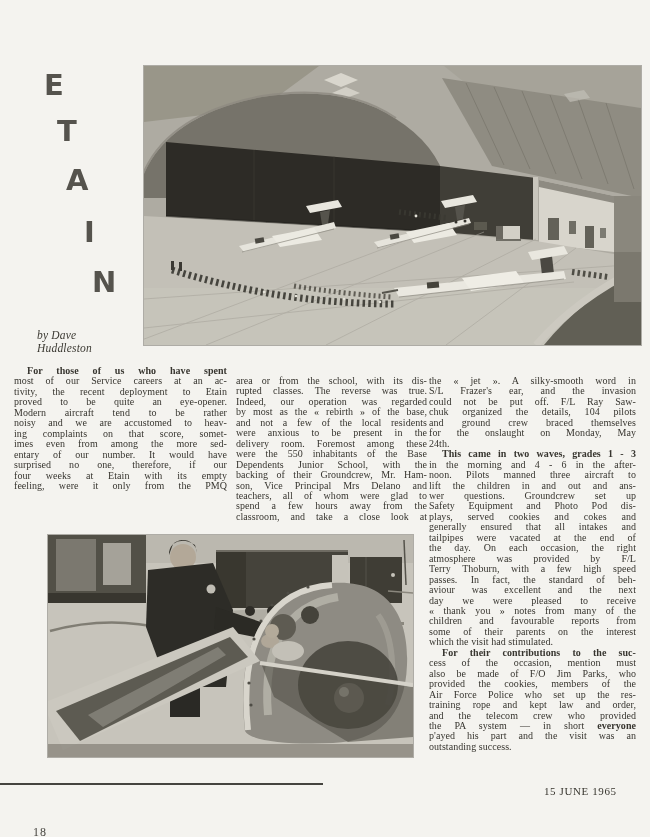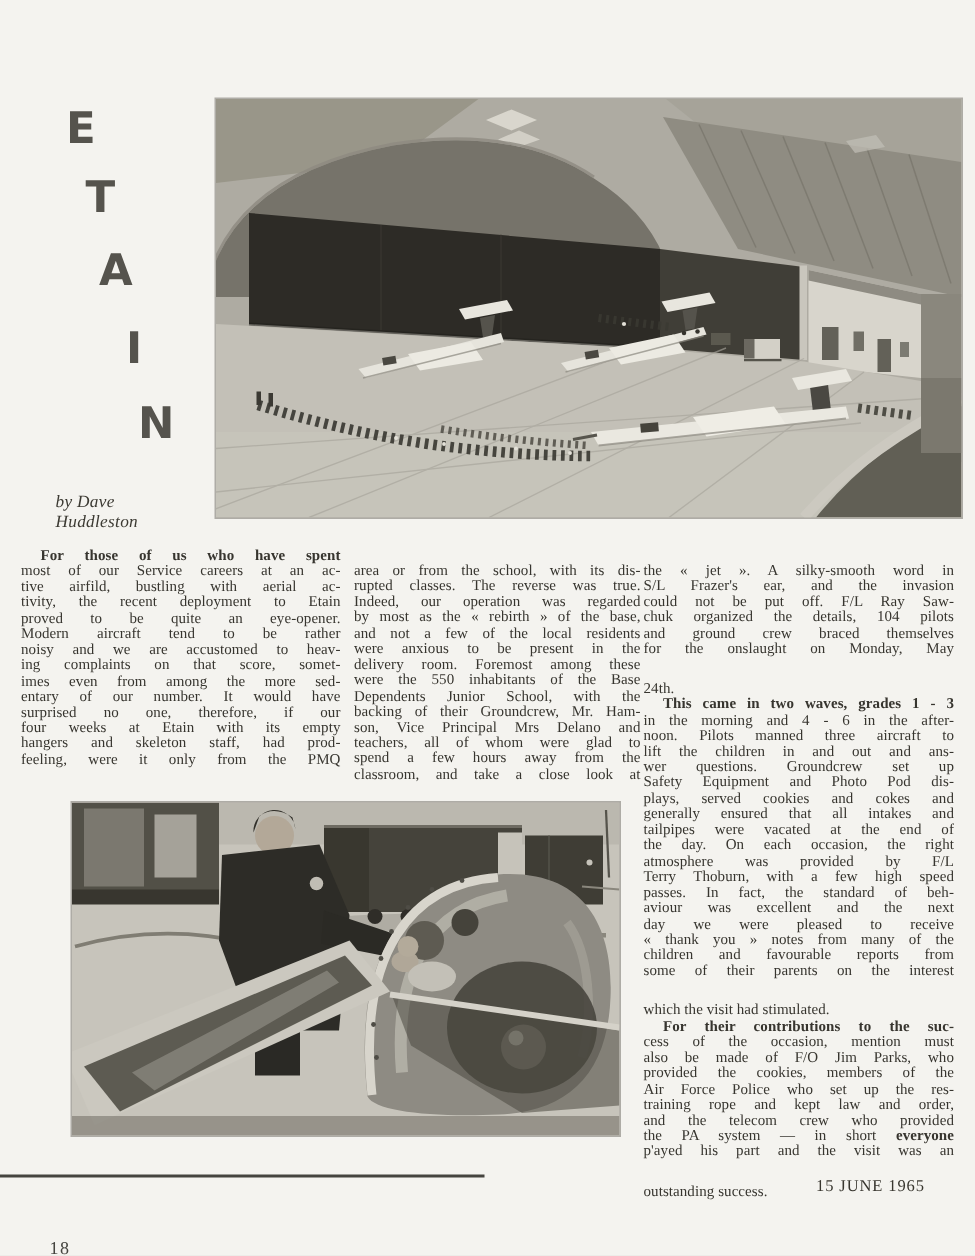--- a/index.html
+++ b/index.html
@@ -20,21 +20,21 @@
   .photo-bottom{left:48px;top:535px;width:365px;height:222px}
   .caption{position:absolute;left:225px;top:351px;width:350px;text-align:center;
            font-style:italic;font-weight:bold;font-size:10.8px;letter-spacing:.4px;
            word-spacing:2px;color:#3b3932;}
   
   .col{position:absolute;font-size:10px;line-height:10.45px;letter-spacing:.05px;}
   .col1{left:14px;top:366px;width:213px}
   .col2{left:236px;top:376px;width:191px}
   .col3{left:429px;top:376px;width:207px}
   .line{text-align:justify;text-align-last:justify;}
-  .line.end{text-align-last:left;margin-top:16px;}
+  .line.end{text-align-last:left;}
   .line.indent{text-indent:13px;font-weight:bold;}
   
   .footer-rule{position:absolute;left:0;top:783px;width:323px;height:2px;background:#45443f;}
   .page-number{position:absolute;left:33px;top:825px;font-size:12px;letter-spacing:1px;color:#45443f;}
   .issue-date{position:absolute;left:544px;top:785px;font-size:11px;letter-spacing:.6px;color:#38362f;text-align:center;}
 </style>
 </head>
 <body>
 
 <div class="page">
@@ -161,31 +161,29 @@
         <circle cx="312" cy="156" r="1.5" fill="#35332d"></circle>
         <circle cx="321" cy="155" r="1.5" fill="#35332d"></circle>
       </g>
     </svg>
   </div>
 
 
   <div class="col col1">
       <div class="line indent">For those of us who have spent</div>
       <div class="line">most of our Service careers at an ac-</div>
-      <div class="line">tive airfild, bustling with aerial ac-</div>
       <div class="line">tivity, the recent deployment to Etain</div>
       <div class="line">proved to be quite an eye-opener.</div>
       <div class="line">Modern aircraft tend to be rather</div>
       <div class="line">noisy and we are accustomed to heav-</div>
       <div class="line">ing complaints on that score, somet-</div>
       <div class="line">imes even from among the more sed-</div>
       <div class="line">entary of our number. It would have</div>
       <div class="line">surprised no one, therefore, if our</div>
       <div class="line">four weeks at Etain with its empty</div>
-      <div class="line">hangers and skeleton staff, had prod-</div>
       <div class="line">feeling, were it only from the PMQ</div>
     </div>
   <div class="col col2">
       <div class="line">area or from the school, with its dis-</div>
       <div class="line">rupted classes. The reverse was true.</div>
       <div class="line">Indeed, our operation was regarded</div>
       <div class="line">by most as the « rebirth » of the base,</div>
       <div class="line">and not a few of the local residents</div>
       <div class="line">were anxious to be present in the</div>
       <div class="line">delivery room. Foremost among these</div>

